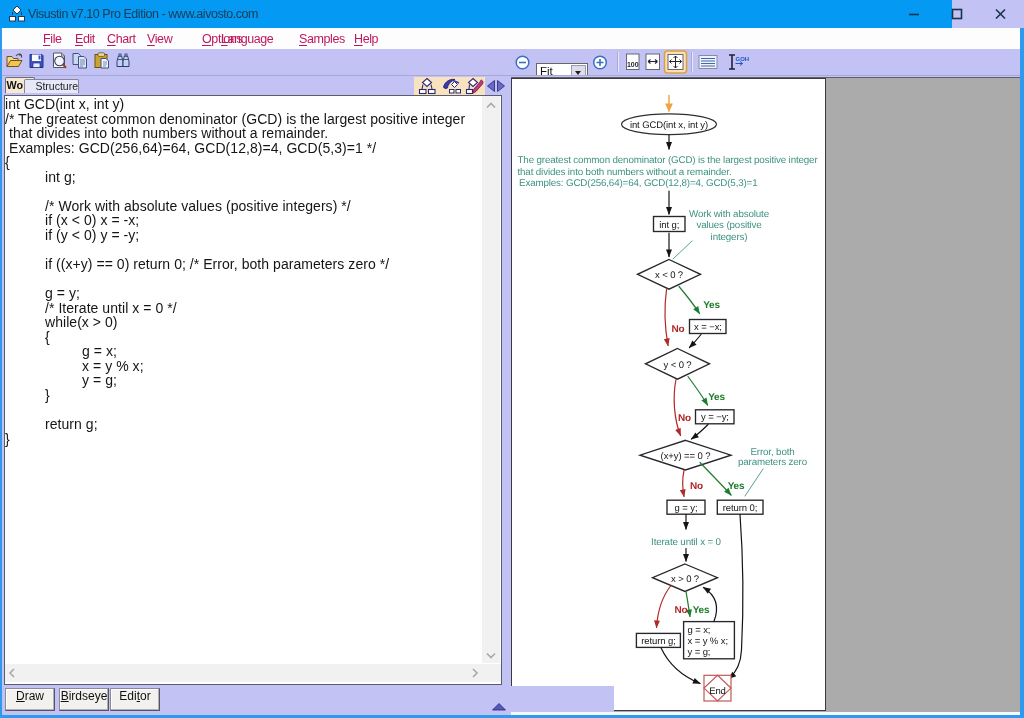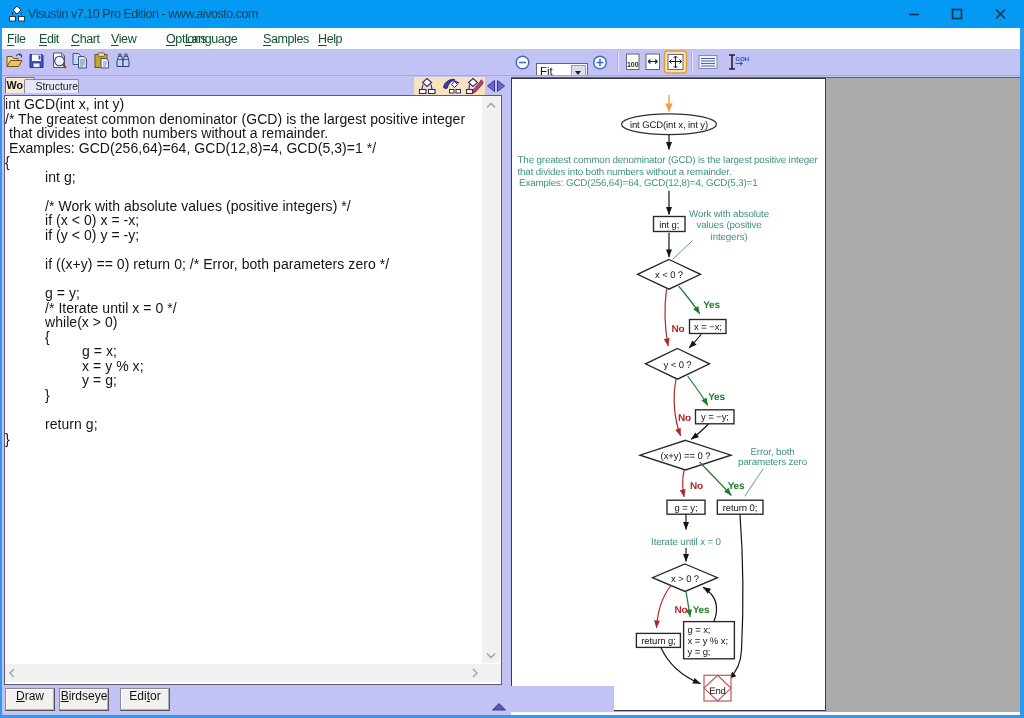--- a/index.html
+++ b/index.html
@@ -1,23 +1,23 @@
 <!DOCTYPE html>
 <html><head><meta charset="utf-8">
 <style>
   html,body{margin:0;padding:0;}
   body{width:1024px;height:718px;overflow:hidden;font-family:"Liberation Sans",sans-serif;}
   .win{position:absolute;left:0;top:0;width:1024px;height:718px;background:#c2c2f5;}
   .abs{position:absolute;}
   
-  .titlebar{position:absolute;left:0;top:0;width:1024px;height:28px;background:#0499f2;}
+  .titlebar{position:absolute;left:0;top:0;width:952px;height:28px;background:#0499f2;}
   .title-text{position:absolute;left:28px;top:7px;font-size:12.5px;letter-spacing:-0.45px;color:#173c54;}
   
   .menubar{position:absolute;left:0;top:28px;width:1024px;height:21px;background:#fdfdfd;}
-  .mi{position:absolute;top:4px;font-size:12.5px;letter-spacing:-0.4px;color:#14532d;}
+  .mi{position:absolute;top:4px;font-size:12.5px;letter-spacing:-0.4px;color:#be185d;margin-left:36px;}
   .mi u{text-decoration-thickness:1px;text-underline-offset:2px;}
   
   .toolbar{position:absolute;left:0;top:49px;width:1024px;height:27px;background:#c2c2f5;}
   .combo{position:absolute;left:139px;top:4px;width:187px;height:16px;background:#fff;border:1px solid #666;}
   .combo .txt{position:absolute;left:3px;top:1px;font-size:11.5px;color:#111;}
   .combo .btn{position:absolute;right:1px;top:1px;width:13px;height:13px;background:#dcdcea;border:1px solid #9a9ab2;}
   .darr{position:absolute;left:3px;top:5px;width:0;height:0;border-left:3.5px solid transparent;border-right:3.5px solid transparent;border-top:4px solid #222;}
   
   .fitcombo{position:absolute;left:536px;top:4px;width:50px;height:16px;background:#fff;border:1px solid #666;margin-top:10px;}
   
@@ -331,21 +331,21 @@
           <text x="681" y="612.5">No</text>
         </g>
       </g>
     </svg>
     </div>
   </div>
 
   <div class="bottombar">
     <div class="bbtn" style="left:5px;width:48px"><u>D</u>raw</div>
     <div class="bbtn" style="left:59px;width:48px"><u>B</u>irdseye</div>
-    <div class="bbtn" style="left:120px;width:48px">Edi<u>t</u>or</div>
+    <div class="bbtn" style="left:110px;width:48px">Edi<u>t</u>or</div>
     <svg width="14" height="8" style="position:absolute;left:492px;top:17px">
         <polygon points="7,0.5 13.5,7 0.5,7" fill="#5858b8" stroke="#26267a" stroke-width="0.8"></polygon>
       </svg>
   </div>
 
   <div class="bord" style="left:0;top:28px;width:2px;height:690px"></div>
   <div class="bord" style="left:1020px;top:28px;width:4px;height:690px"></div>
   <div style="position:absolute;left:511px;top:712px;width:509px;height:3px;background:#f6f8fc"></div>
   <div class="bord" style="left:0;top:715px;width:1024px;height:3px"></div>
 </div>

